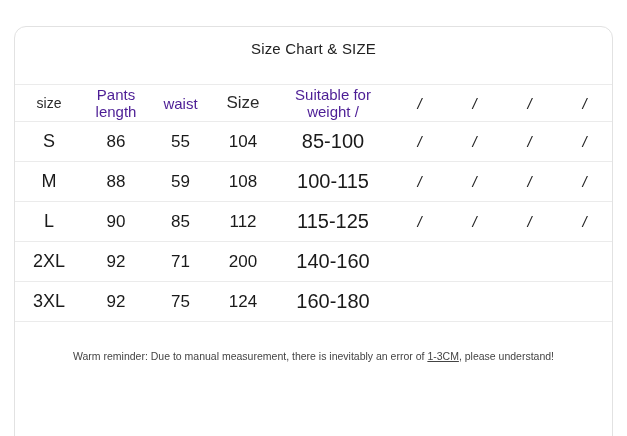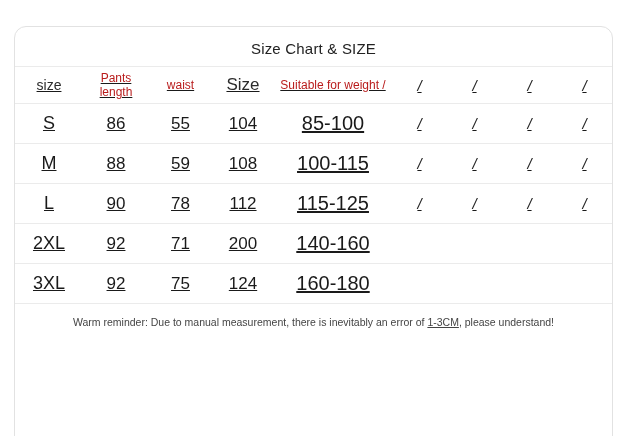--- a/index.html
+++ b/index.html
@@ -30,22 +30,21 @@
     text-align: center;
     font-size: 15px;
     color: #222222;
     padding-top: 13px;
     letter-spacing: 0.2px;
   }
   table.size-table {
     width: 100%;
     border-collapse: collapse;
     table-layout: fixed;
-    margin-top: 9px;
-    text-decoration: underline;
+    margin-top: 27px;
   }
   table.size-table td,
   table.size-table th {
     border-top: 1px solid #ebebeb;
     padding: 0;
     height: 39px;
     vertical-align: middle;
     text-align: center;
     font-weight: normal;
   }
@@ -62,22 +61,22 @@
   col.c5 { width: 55px; }
   col.c6 { width: 55px; }
   col.c7 { width: 55px; }
   col.c8 { width: 55px; }
 
   .hdr-plain {
     font-size: 14px;
     color: #2b2b2b;
   }
   .hdr-blue {
-    font-size: 12px;
-    color: #b91c1c;
+    font-size: 15px;
+    color: #4c1d95;
   }
   .hdr-hips {
     font-size: 17px;
     color: #2b2b2b;
   }
   .cell-size {
     font-size: 18px;
     color: #1a1a1a;
   }
   .cell-num {
@@ -91,21 +90,21 @@
   .cell-slash {
     font-size: 15px;
     color: #1a1a1a;
     font-style: italic;
   }
   .footer {
     border-top: 1px solid #ebebeb;
     text-align: center;
     font-size: 10.5px;
     color: #444444;
-    padding-top: 12px;
+    padding-top: 28px;
   }
   .footer span.underline {
     text-decoration: underline;
   }
 </style>
 </head>
 <body>
 
 <div class="card">
 
@@ -156,21 +155,21 @@
         <td class="cell-range">100-115</td>
         <td class="cell-slash">/</td>
         <td class="cell-slash">/</td>
         <td class="cell-slash">/</td>
         <td class="cell-slash">/</td>
       </tr>
 
       <tr>
         <td class="cell-size">L</td>
         <td class="cell-num">90</td>
-        <td class="cell-num">78</td>
+        <td class="cell-num">85</td>
         <td class="cell-num">112</td>
         <td class="cell-range">115-125</td>
         <td class="cell-slash">/</td>
         <td class="cell-slash">/</td>
         <td class="cell-slash">/</td>
         <td class="cell-slash">/</td>
       </tr>
 
 
       <tr>

